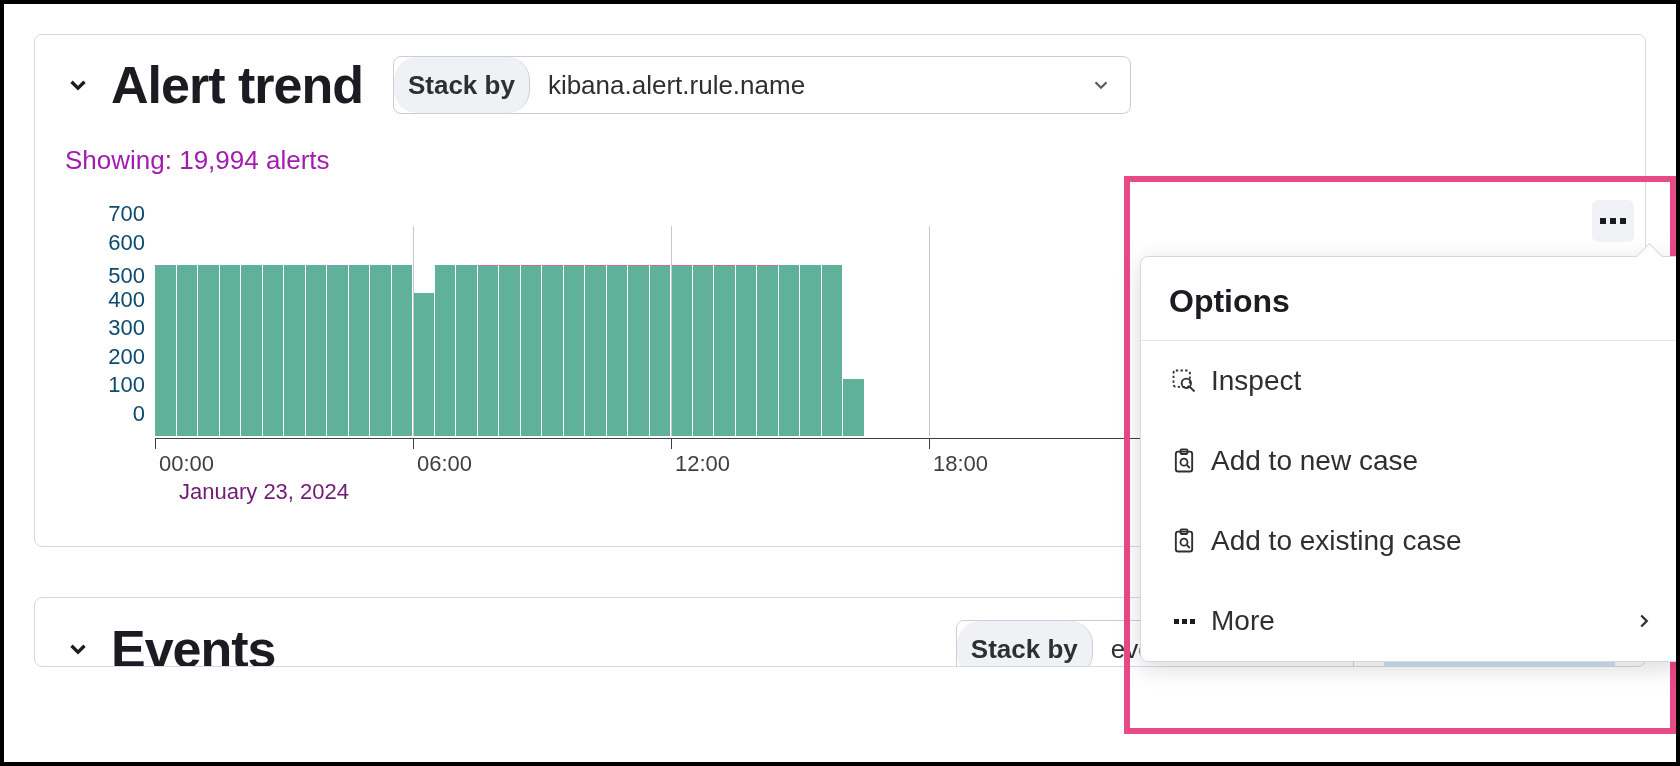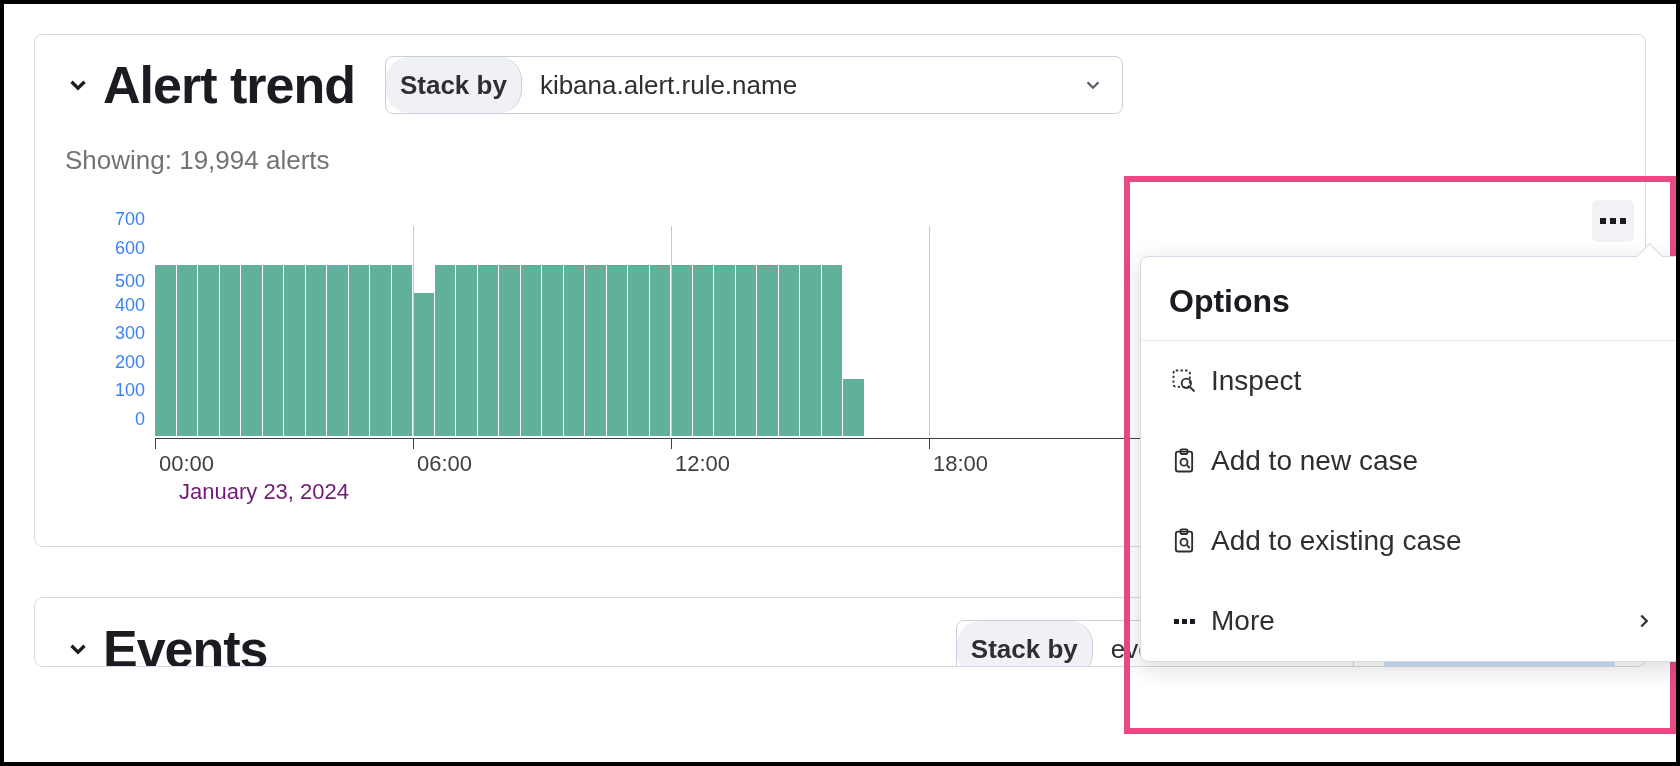--- a/index.html
+++ b/index.html
@@ -26,21 +26,21 @@
     height: 70px;
   }
   .panel-header {
     display: flex;
     align-items: center;
     gap: 30px;
   }
   .title-wrap {
     display: flex;
     align-items: center;
-    gap: 12px;
+    gap: 20px;
     cursor: pointer;
   }
   .chev {
     width: 26px; height: 26px;
     display: inline-flex; align-items: center; justify-content: center;
     color: #1a1c21;
   }
   .panel-title {
     font-size: 52px;
     font-weight: 800;
@@ -83,39 +83,39 @@
     font-weight: 600;
     padding: 14px 30px;
     border-radius: 8px;
     display: inline-flex;
     align-items: center;
     cursor: pointer;
   }
   .showing {
     margin-top: 30px;
     font-size: 26px;
-    color: #737373;
+    color: #a21caf;
   }
   
   .chart-wrap {
     margin-top: 50px;
     position: relative;
     height: 280px;
     display: flex;
   }
   .y-axis {
     width: 90px;
     position: relative;
     height: 210px;
   }
   .y-tick {
     position: absolute;
     right: 10px;
-    font-size: 18px;
-    color: #3b82f6;
+    font-size: 22px;
+    color: #0c4a6e;
     transform: translateY(-50%);
   }
   .plot {
     flex: 1;
     position: relative;
     height: 210px;
   }
   .bars {
     position: absolute;
     left: 0; bottom: 0;

